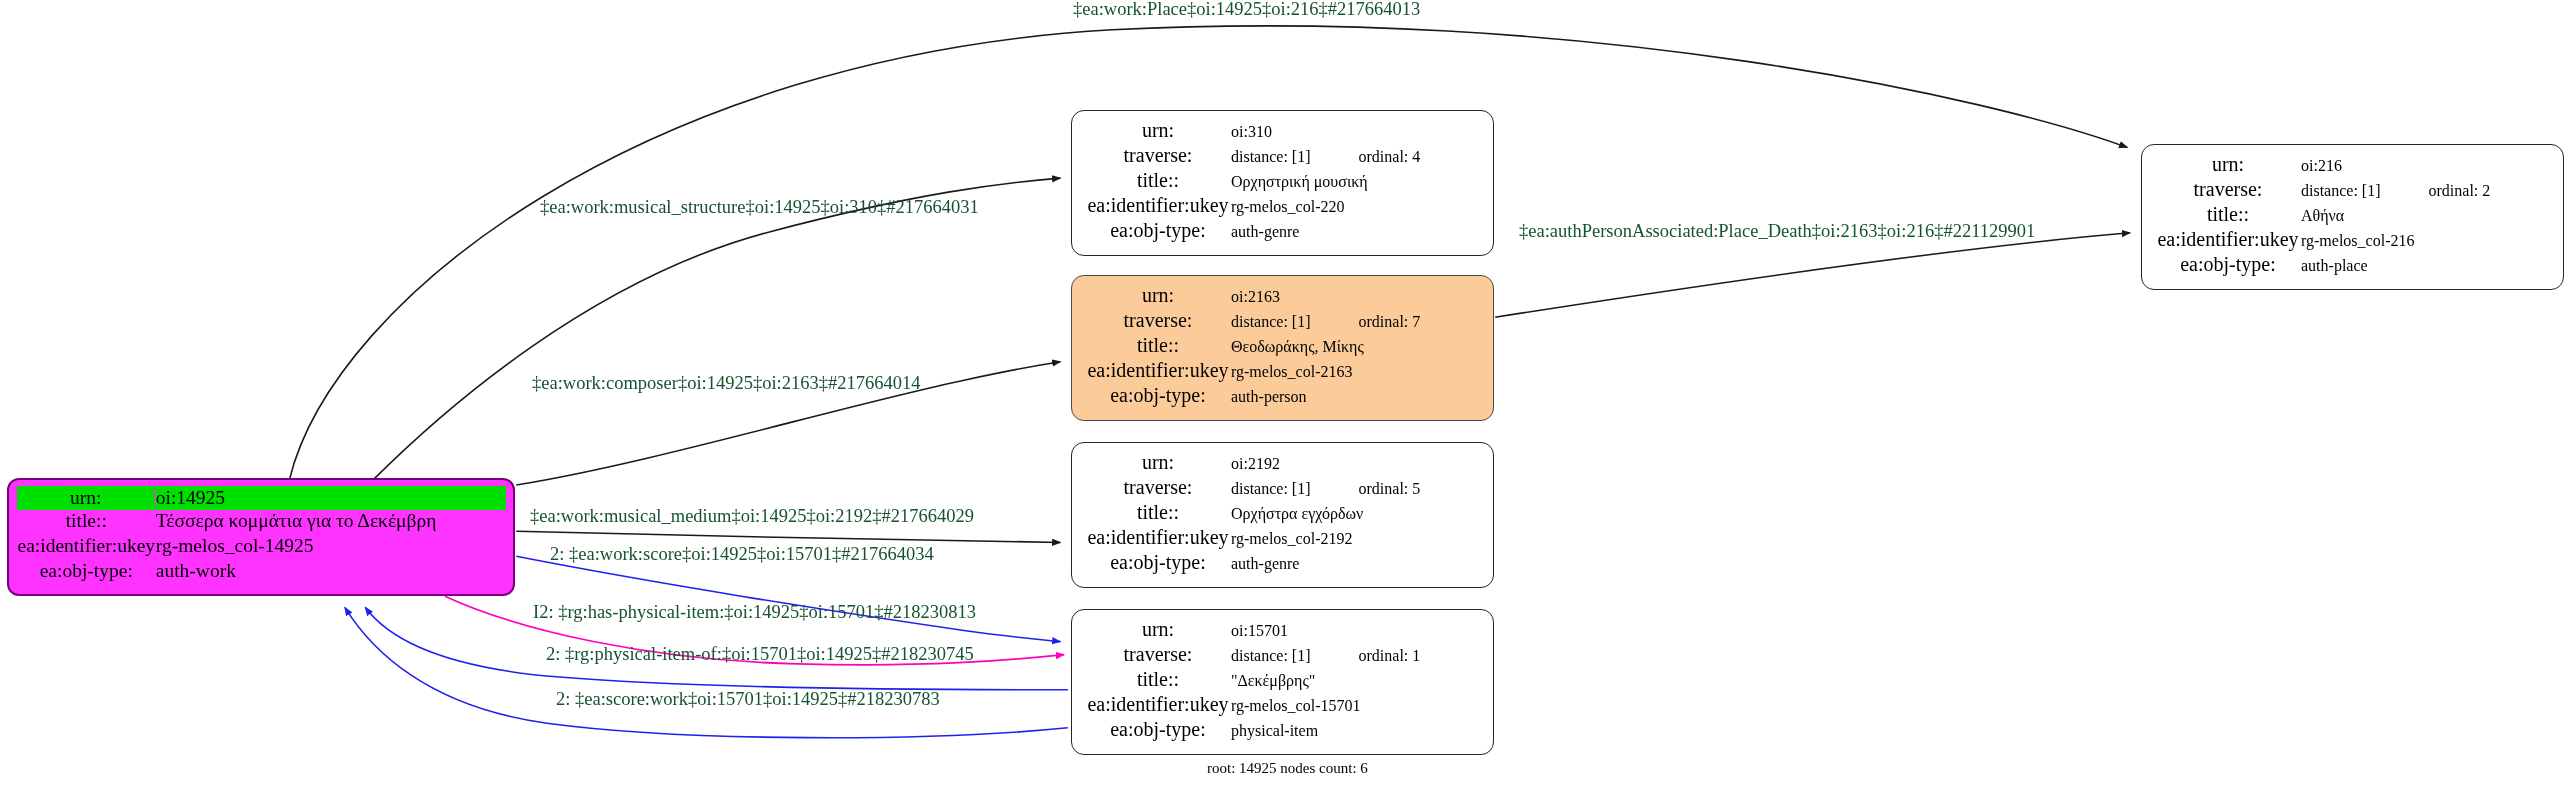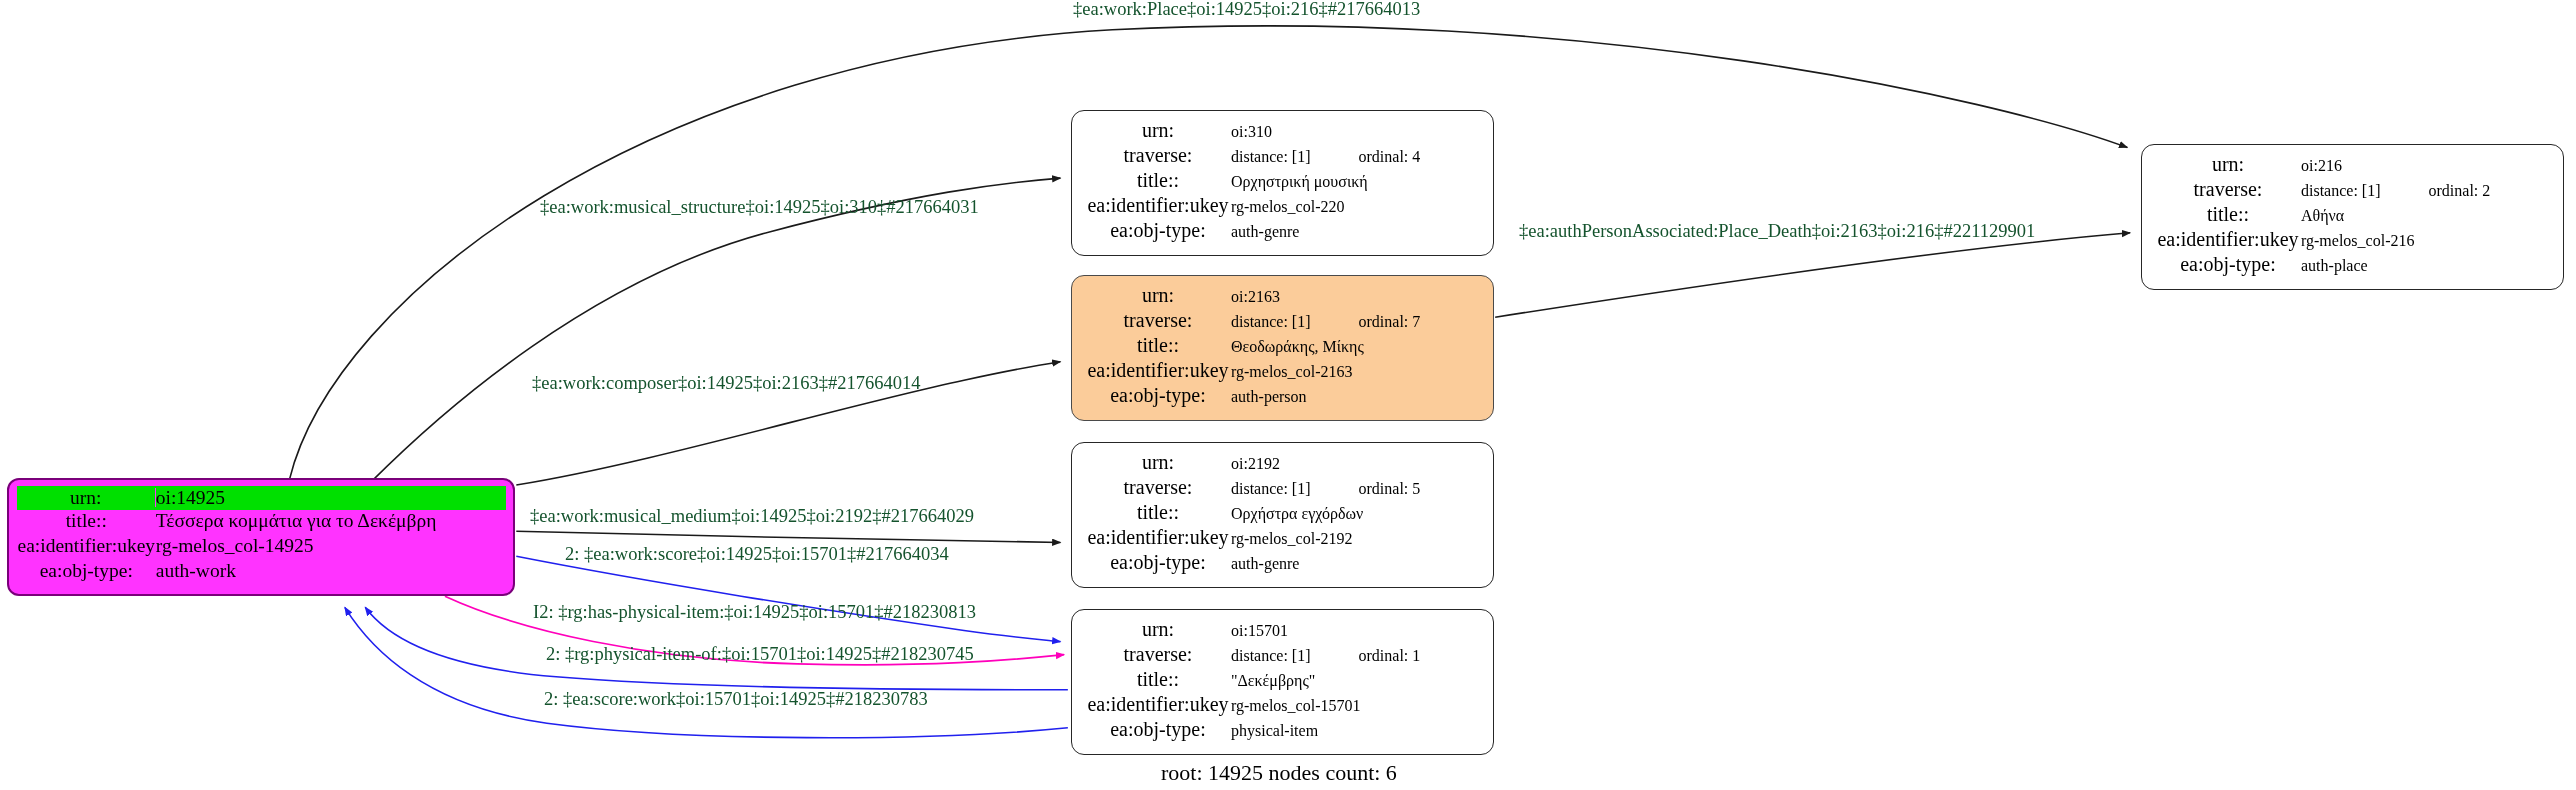--- a/index.html
+++ b/index.html
@@ -90,23 +90,24 @@
     font-size: 18.5px;
     line-height: 1;
     white-space: nowrap;
     color: #14532d;
     z-index: 6;
   }
 
   
   #caption {
     position: absolute;
-    font-size: 22px;
+    font-size: 15px;
     white-space: nowrap;
     z-index: 6;
+    margin-left: 46px;
   }
 </style>
 </head>
 <body>
 
 <svg id="graph-canvas" viewBox="0 0 2779 853" xmlns="http://www.w3.org/2000/svg">
   <defs>
     <marker id="ah-dark" markerWidth="11" markerHeight="11" refX="9" refY="4" orient="auto" markerUnits="userSpaceOnUse">
       <path d="M0,0 L10,4 L0,8 z" fill="#1a1a1a"></path>
     </marker>
@@ -272,24 +273,24 @@
 </div>
 
 <div class="edge-label" style="left:1073px; top:0px;">‡ea:work:Place‡oi:14925‡oi:216‡#217664013</div>
 
 <div class="edge-label" style="left:540px; top:198px;">‡ea:work:musical_structure‡oi:14925‡oi:310‡#217664031</div>
 
 <div class="edge-label" style="left:532px; top:374px;">‡ea:work:composer‡oi:14925‡oi:2163‡#217664014</div>
 
 <div class="edge-label" style="left:530px; top:507px;text-align:right;">‡ea:work:musical_medium‡oi:14925‡oi:2192‡#217664029</div>
 
-<div class="edge-label" style="left:565px; top:545px;font-family:Liberation Serif, serif;">2: ‡ea:work:score‡oi:14925‡oi:15701‡#217664034</div>
+<div class="edge-label" style="left:550px; top:545px;font-family:Liberation Serif, serif;">2: ‡ea:work:score‡oi:14925‡oi:15701‡#217664034</div>
 
 <div class="edge-label" style="left:533px; top:603px;">I2: ‡rg:has-physical-item:‡oi:14925‡oi:15701‡#218230813</div>
 
 <div class="edge-label" style="left:546px; top:645px;">2: ‡rg:physical-item-of:‡oi:15701‡oi:14925‡#218230745</div>
 
-<div class="edge-label" style="left:544px; top:690px;font-family:Liberation Serif, serif;">2: ‡ea:score:work‡oi:15701‡oi:14925‡#218230783</div>
+<div class="edge-label" style="left:556px; top:690px;font-family:Liberation Serif, serif;">2: ‡ea:score:work‡oi:15701‡oi:14925‡#218230783</div>
 
 <div class="edge-label" style="left:1519px; top:222px;">‡ea:authPersonAssociated:Place_Death‡oi:2163‡oi:216‡#221129901</div>
 
 <div id="caption" style="left:1161px; top:760px;">root: 14925 nodes count: 6</div>
 
 
 </body></html>

